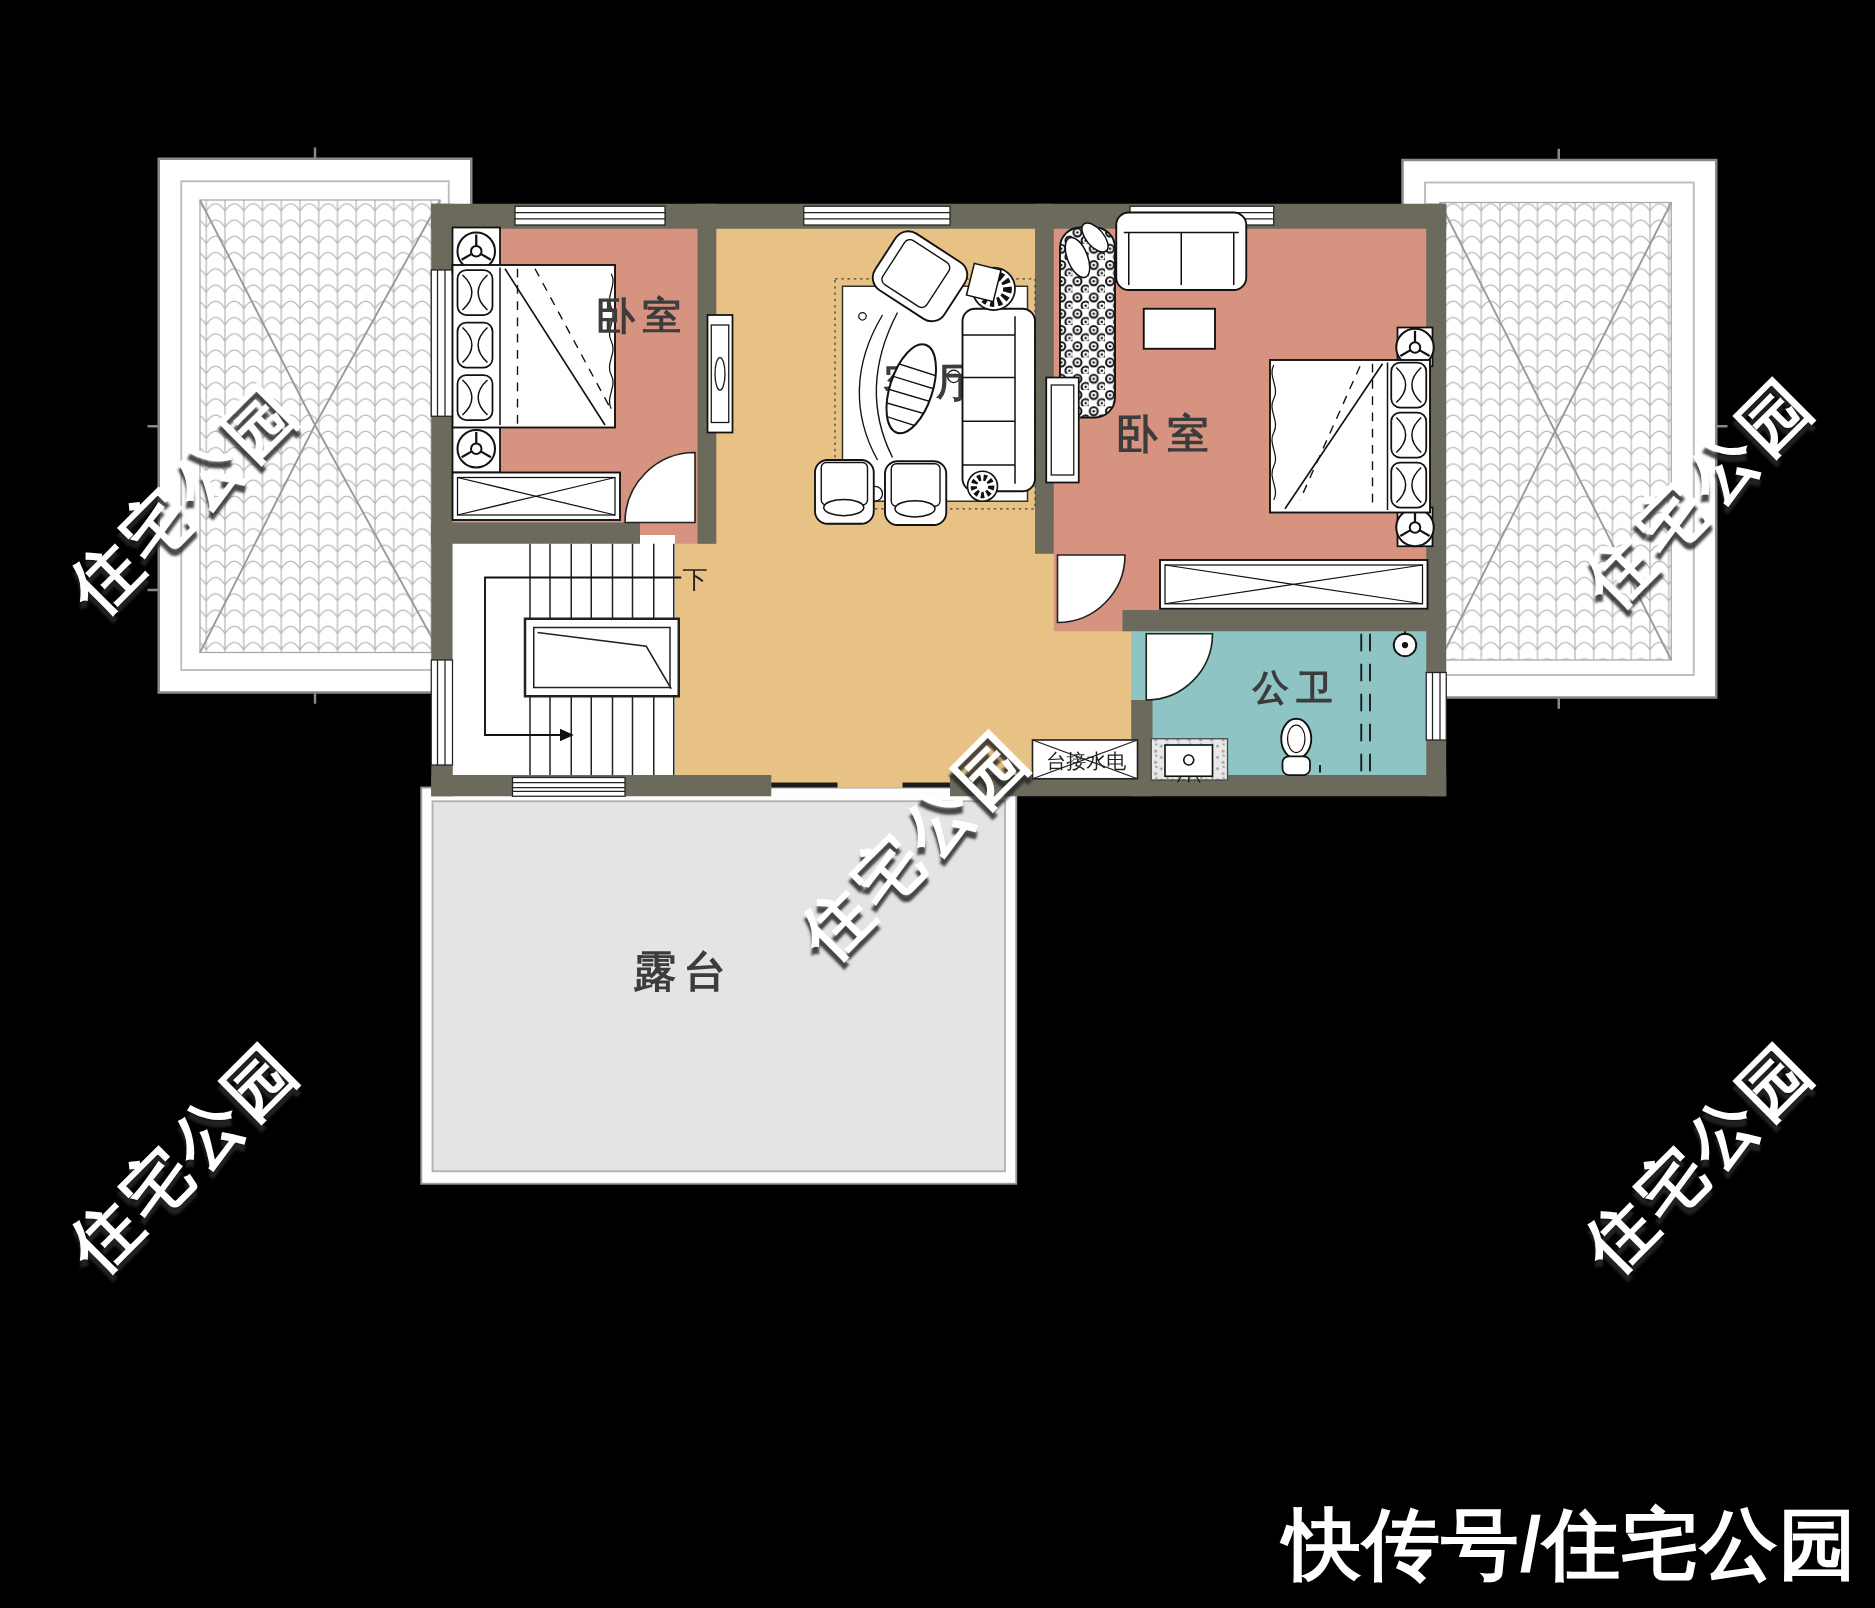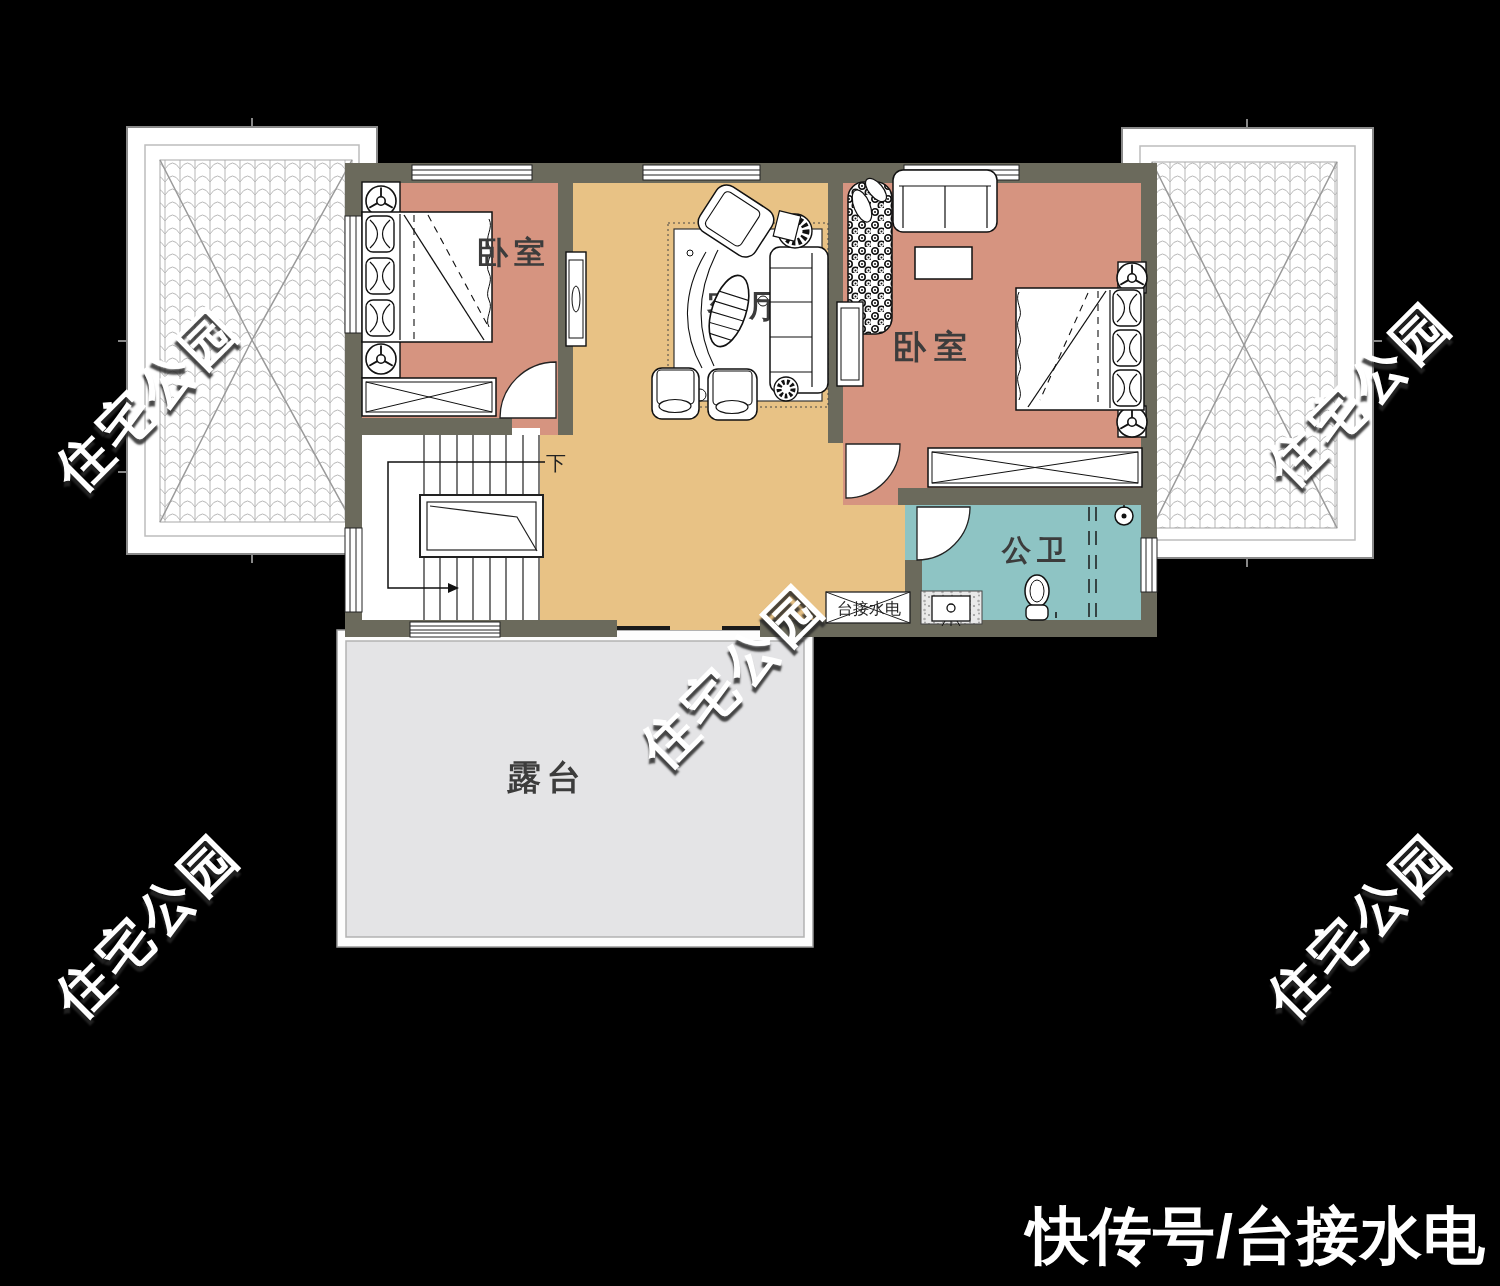--- a/index.html
+++ b/index.html
@@ -293,14 +293,14 @@
     <text class="room-label" x="1037" y="560" font-size="29" text-anchor="middle" style="letter-spacing:6px">公卫</text>
   </g>
 </svg>
 
   <div class="wm" style="left:-2px;top:363px;">住宅公园</div>
   <div class="wm" style="left:-2px;top:890px;">住宅公园</div>
   <div class="wm" style="left:583px;top:640px;">住宅公园</div>
   <div class="wm" style="left:1210px;top:358px;">住宅公园</div>
   <div class="wm" style="left:1210px;top:890px;">住宅公园</div>
 
-  <div id="caption">快传号/台接水电</div>
+  <div id="caption">快传号/住宅公园</div>
 </div>
 
 </body></html>

